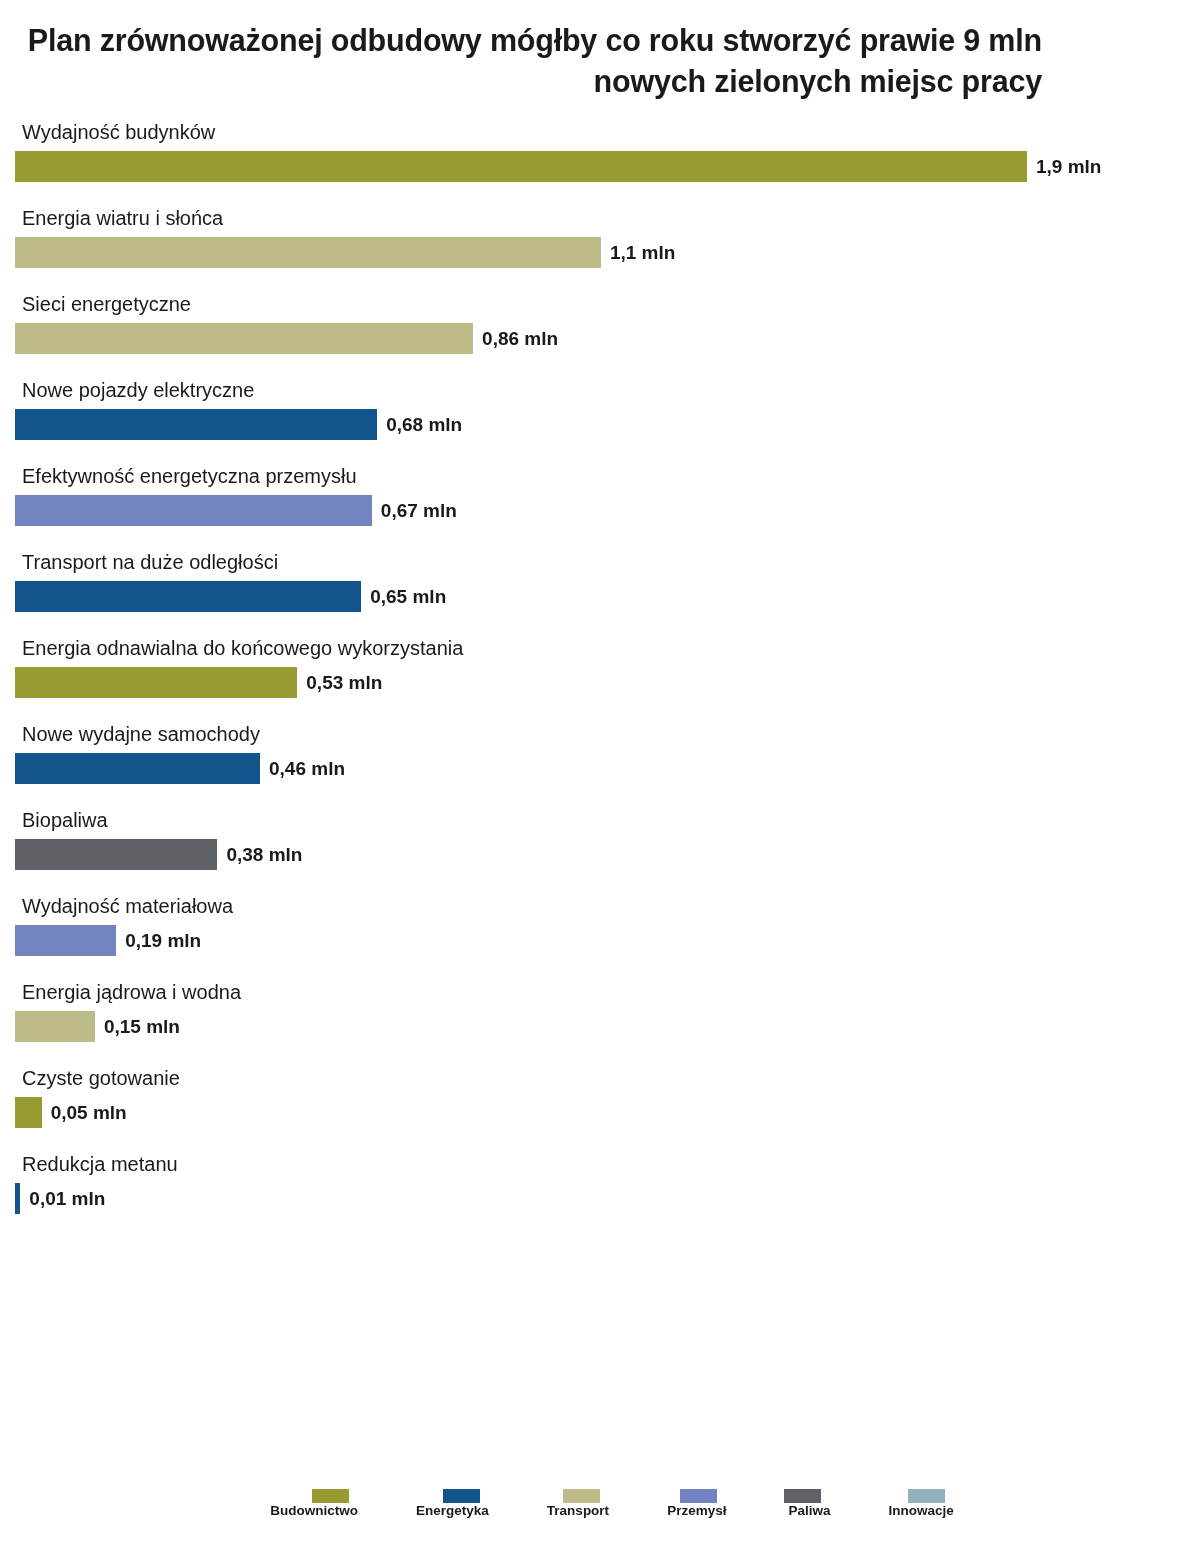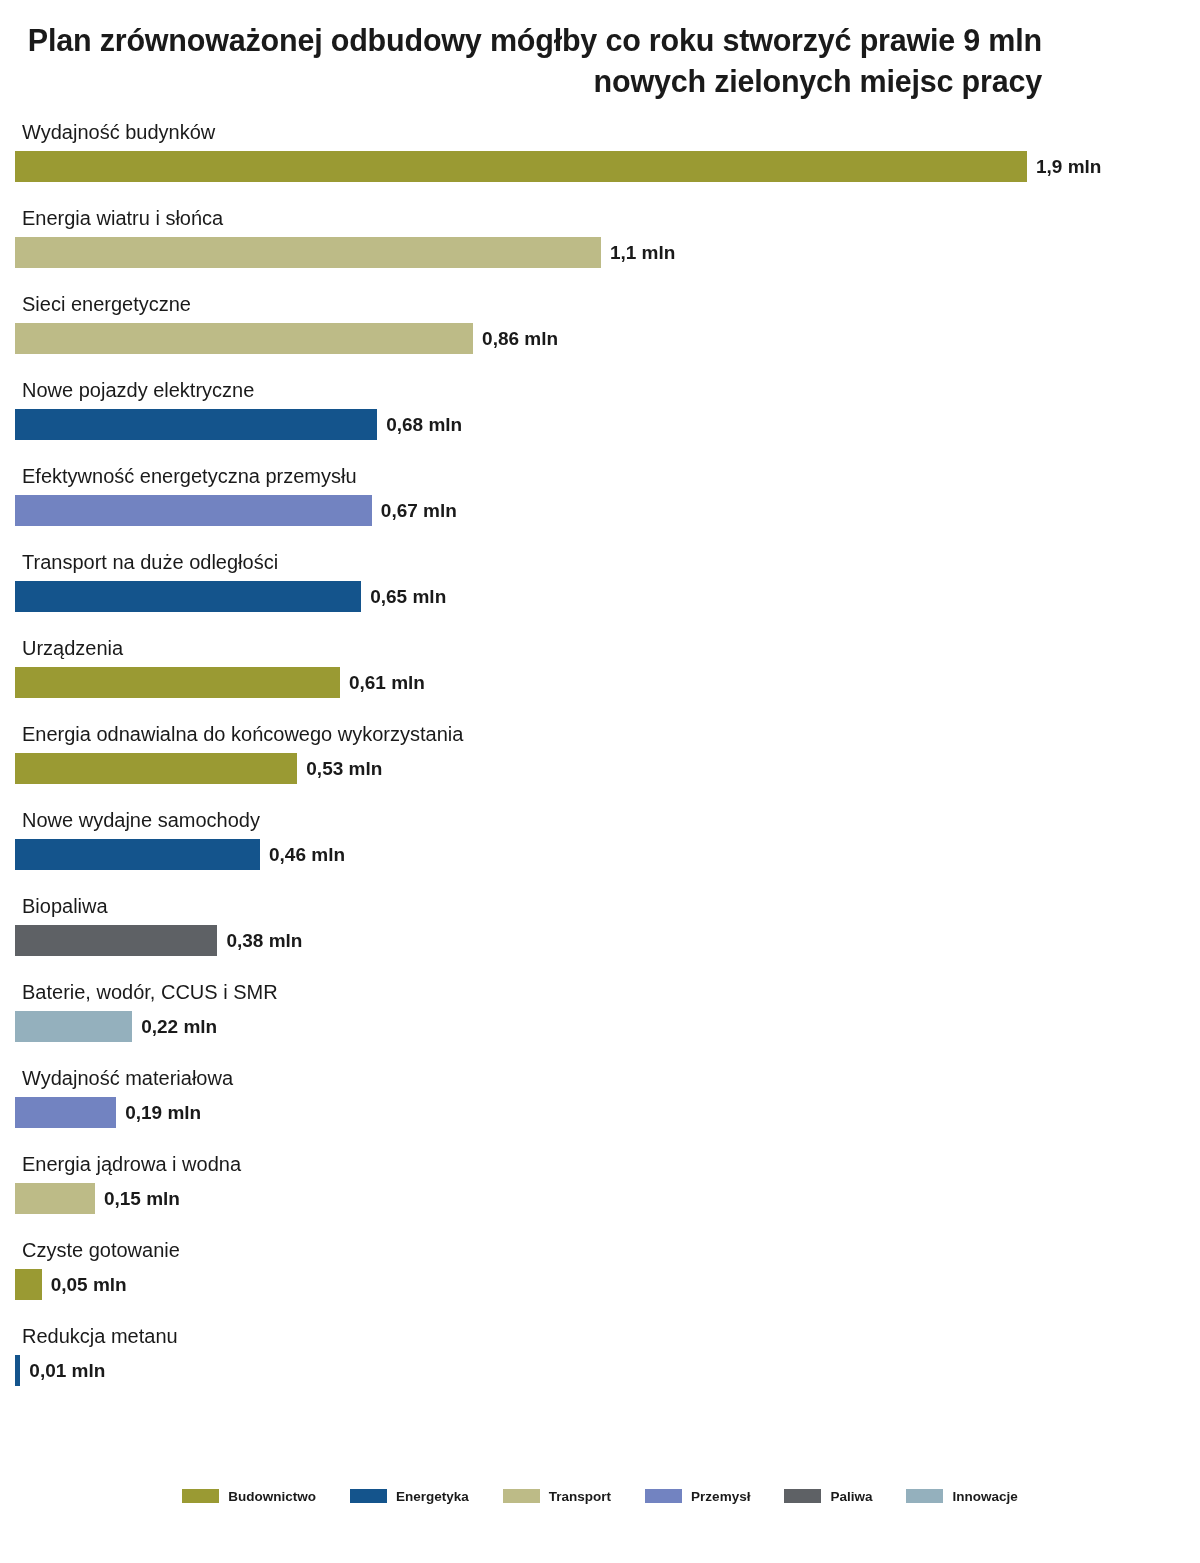--- a/index.html
+++ b/index.html
@@ -80,23 +80,24 @@
     top: 1489px;
     width: 1200px;
     display: flex;
     flex-direction: row;
     justify-content: center;
     align-items: center;
     gap: 0px;
   }
   .legend-item {
     display: flex;
-    flex-direction: row;
-    align-items: flex-start;
+    flex-direction: column;
+    align-items: flex-end;
     margin-right: 34px;
+    margin-left: 24px;
   }
   .legend-item:last-child { margin-right: 0; }
   .legend-swatch {
     width: 37px;
     height: 14px;
     display: block;
     margin-right: 9px;
   }
   .legend-text {
     font-size: 13.5px;
@@ -157,27 +158,20 @@
         </div>
       </div>
       <div class="bar-group">
         <div class="bar-label">Transport na duże odległości</div>
         <div class="bar-row">
           <div class="bar" style="width: 346.211px; background: rgb(20, 84, 140);"></div>
           <div class="bar-value">0,65 mln</div>
         </div>
       </div>
       <div class="bar-group">
-        <div class="bar-label">Urządzenia</div>
-        <div class="bar-row">
-          <div class="bar" style="width: 324.905px; background: rgb(154, 154, 51);"></div>
-          <div class="bar-value">0,61 mln</div>
-        </div>
-      </div>
-      <div class="bar-group">
         <div class="bar-label">Energia odnawialna do końcowego wykorzystania</div>
         <div class="bar-row">
           <div class="bar" style="width: 282.295px; background: rgb(154, 154, 51);"></div>
           <div class="bar-value">0,53 mln</div>
         </div>
       </div>
       <div class="bar-group">
         <div class="bar-label">Nowe wydajne samochody</div>
         <div class="bar-row">
           <div class="bar" style="width: 245.011px; background: rgb(20, 84, 140);"></div>
@@ -185,27 +179,20 @@
         </div>
       </div>
       <div class="bar-group">
         <div class="bar-label">Biopaliwa</div>
         <div class="bar-row">
           <div class="bar" style="width: 202.4px; background: rgb(94, 97, 101);"></div>
           <div class="bar-value">0,38 mln</div>
         </div>
       </div>
       <div class="bar-group">
-        <div class="bar-label">Baterie, wodór, CCUS i SMR</div>
-        <div class="bar-row">
-          <div class="bar" style="width: 117.179px; background: rgb(148, 176, 189);"></div>
-          <div class="bar-value">0,22 mln</div>
-        </div>
-      </div>
-      <div class="bar-group">
         <div class="bar-label">Wydajność materiałowa</div>
         <div class="bar-row">
           <div class="bar" style="width: 101.2px; background: rgb(114, 131, 193);"></div>
           <div class="bar-value">0,19 mln</div>
         </div>
       </div>
       <div class="bar-group">
         <div class="bar-label">Energia jądrowa i wodna</div>
         <div class="bar-row">
           <div class="bar" style="width: 79.8947px; background: rgb(189, 187, 135);"></div>

